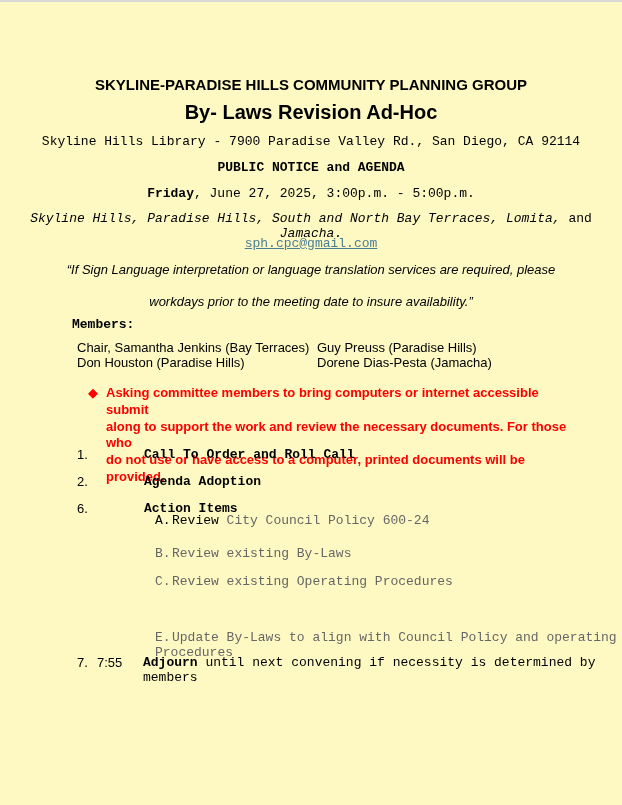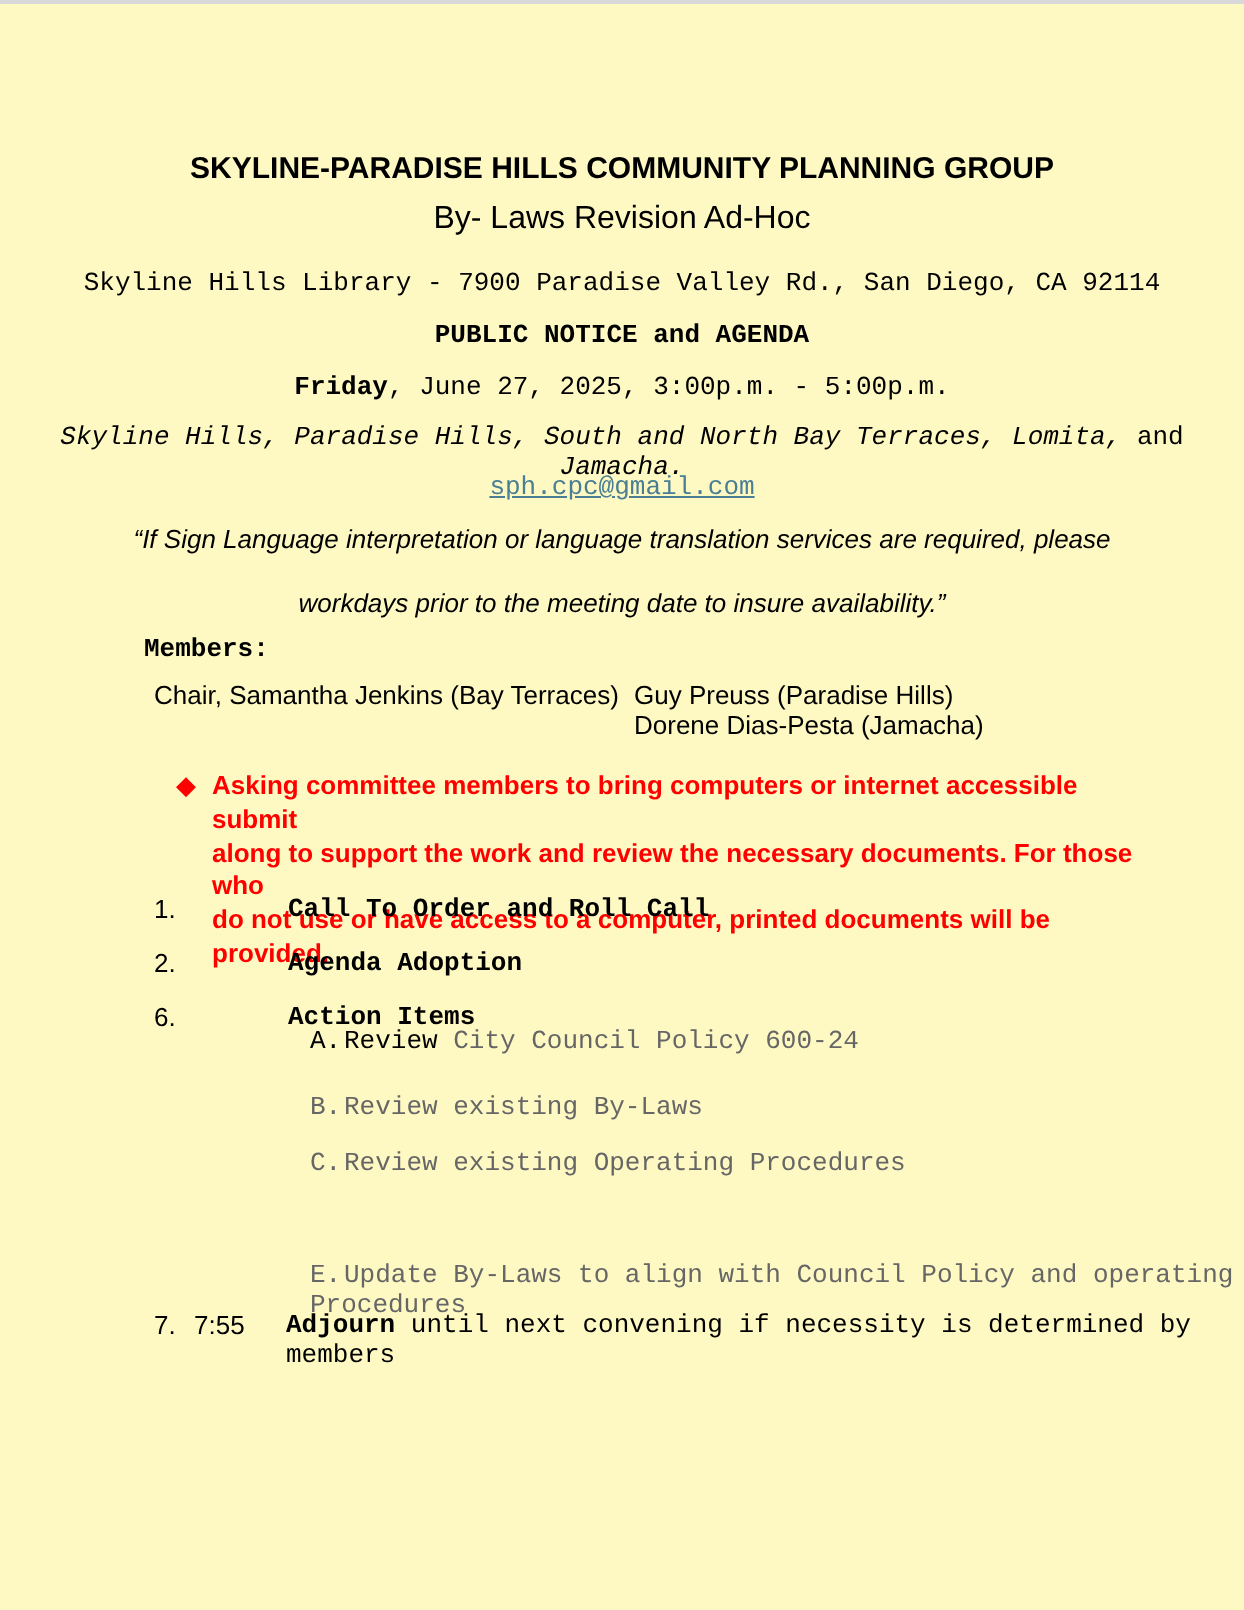--- a/index.html
+++ b/index.html
@@ -26,22 +26,22 @@
     top: 0; left: 0; right: 0;
     height: 2px;
     background: #d9d9d9;
   }
   .title {
     font-size: 15px;
     font-weight: bold;
     margin: 0;
   }
   .subtitle {
-    font-size: 16px;
-    font-weight: normal;
+    font-size: 20px;
+    font-weight: bold;
     margin: 0;
   }
   a.doc-link {
     color: #4a7e95;
     text-decoration: underline;
     cursor: pointer;
   }
   .quote-line { font-size: 13px; font-style: italic; line-height: 16px; }
   .member-line { font-size: 13px; line-height: 14.5px; }
   .alert { color: #ff0000; font-weight: bold; font-size: 13px; }
@@ -77,20 +77,21 @@
     <a class="doc-link">sph.cpc@gmail.com</a>
   </div>
 
   <div class="abs center quote-line" style="top:262px">“If Sign Language interpretation or language translation services are required, please</div>
   <div class="abs center quote-line" style="top:294px">workdays prior to the meeting date to insure availability.”</div>
 
   <div class="abs t13 bold" style="top:317px; left:72px">Members:</div>
 
   <div class="abs" style="top:341px; left:77px">
     <div class="member-line">Chair, Samantha Jenkins (Bay Terraces)</div>
+    <div class="member-line">Don Houston (Paradise Hills)</div>
   </div>
   <div class="abs" style="top:341px; left:317px">
     <div class="member-line">Guy Preuss (Paradise Hills)</div>
     <div class="member-line">Dorene Dias-Pesta (Jamacha)</div>
   </div>
 
   <div class="abs alert" style="top:385px; left:88px">◆</div>
   <div class="abs alert" style="top:385px; left:106px; width:470px">
     <div class="alert-line">Asking committee members to bring computers or internet accessible submit</div>
     <div class="alert-line">along to support the work and review the necessary documents. For those who</div>

